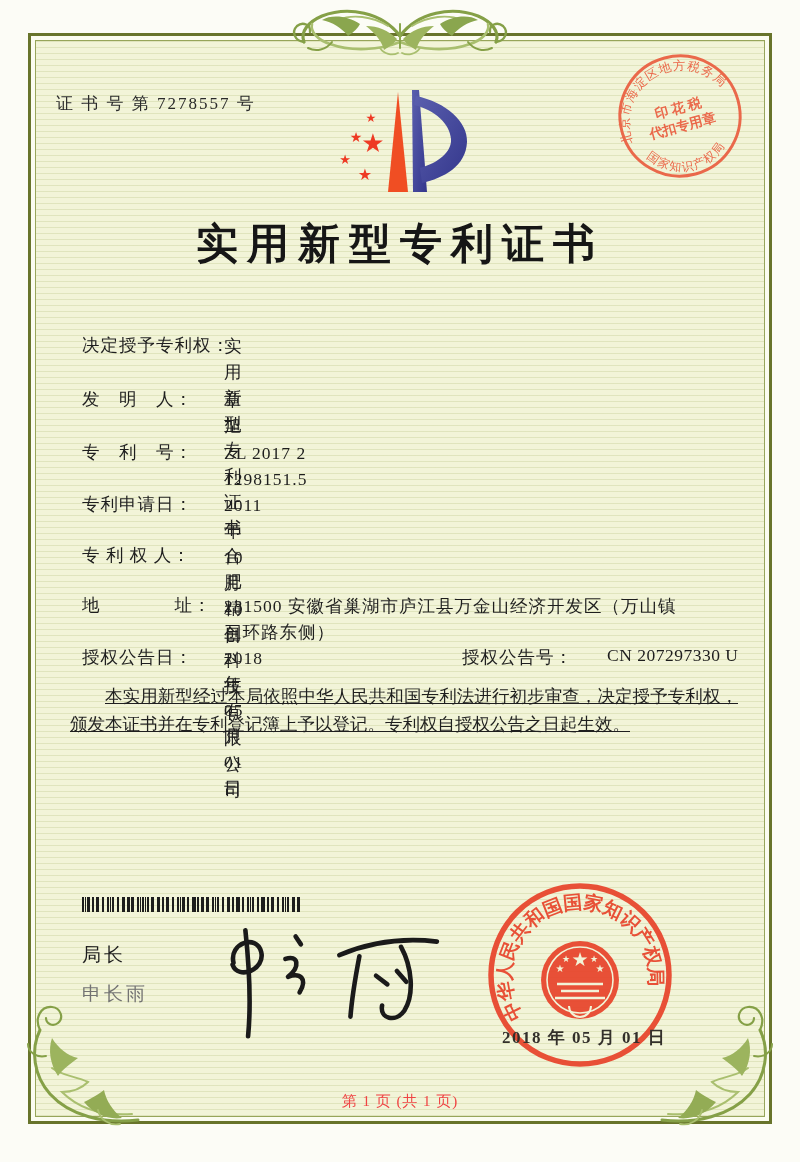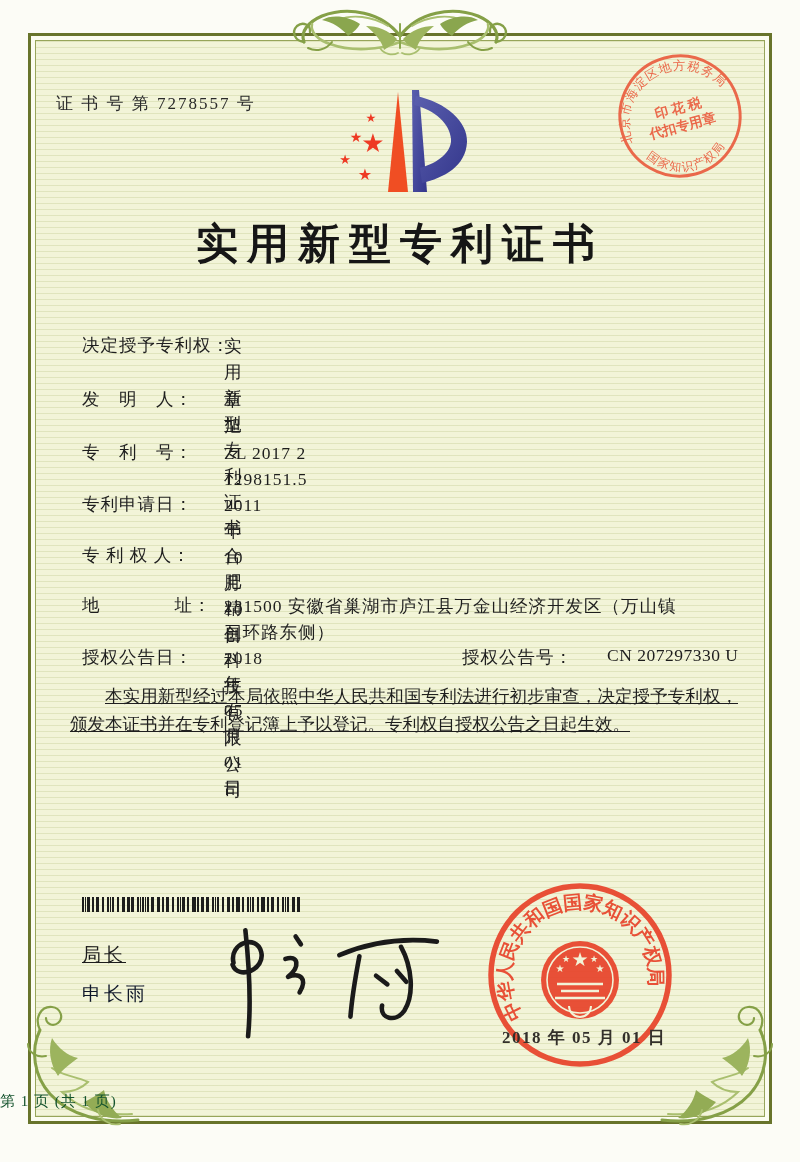--- a/index.html
+++ b/index.html
@@ -30,24 +30,24 @@
   .row .val2{position:absolute;left:576px;top:0;white-space:pre;letter-spacing:.5px;margin-left:31px;}
   .bodytext{left:70px;top:683px;width:668px;font-size:17.5px;line-height:27.6px;text-align:justify;color:#1f1f1f;text-decoration:underline;}
   .bodytext p{margin:0;text-indent:2em;}
   .barcode{
     left:82px;top:897px;width:218px;height:15px;
     background:
       repeating-linear-gradient(90deg,#1d1d1d 0 2px,rgba(0,0,0,0) 2px 5px),
       repeating-linear-gradient(90deg,#1d1d1d 0 1px,rgba(0,0,0,0) 1px 7px),
       repeating-linear-gradient(90deg,rgba(0,0,0,0) 0 3px,#1d1d1d 3px 4px,rgba(0,0,0,0) 4px 11px);
   }
-  .director{left:82px;top:942px;font-size:19px;letter-spacing:3px;color:#1c1c1c;text-decoration:underline;}
-  .director-name{left:82px;top:981px;font-size:19px;letter-spacing:3px;color:#0f172a;}
+  .director{left:82px;top:942px;font-size:19px;letter-spacing:3px;color:#1c1c1c;}
+  .director-name{left:82px;top:981px;font-size:19px;letter-spacing:3px;color:#737373;}
   .seal-date{left:502px;top:1026px;font-size:17px;letter-spacing:1.5px;color:#33302b;font-weight:bold;}
-  .footer{left:0;top:1092px;width:800px;font-size:15px;letter-spacing:1px;color:#14532d;}
+  .footer{left:0;top:1092px;width:800px;text-align:center;font-size:15px;letter-spacing:1px;color:#ef4444;}
   svg{display:block;}
 </style>
 </head>
 <body>
 
 <div class="page">
 
   <div class="frame">
     <div class="frame-inner"></div>
   </div>

